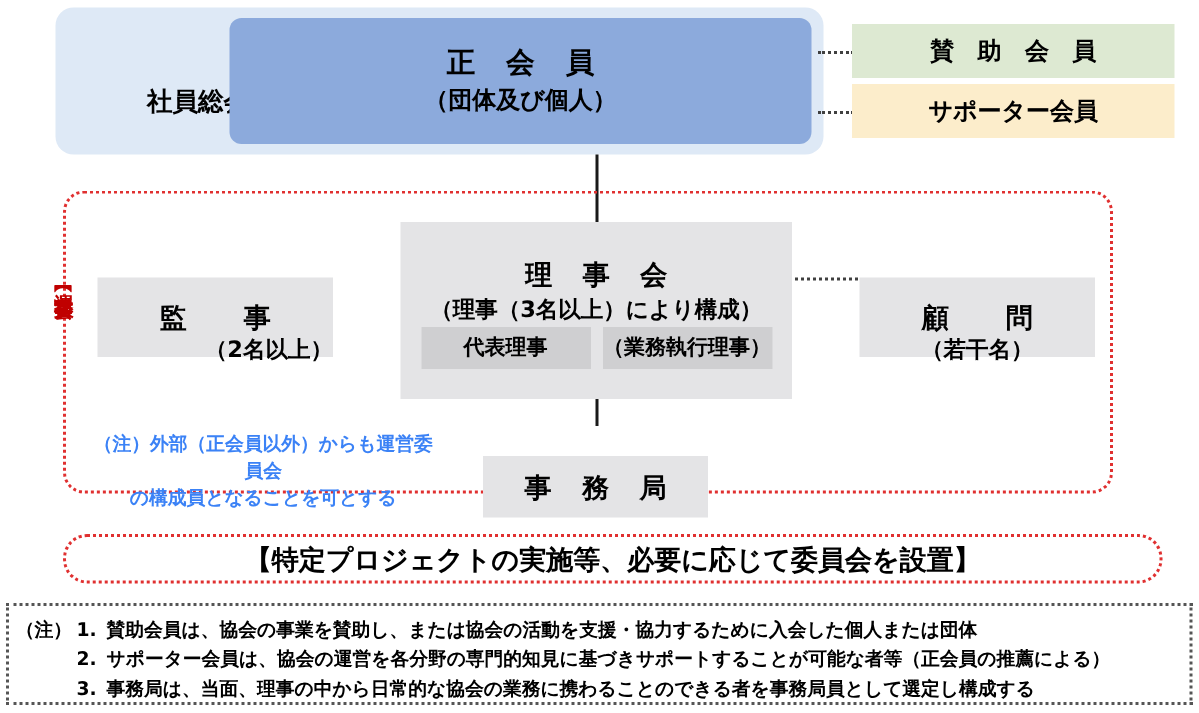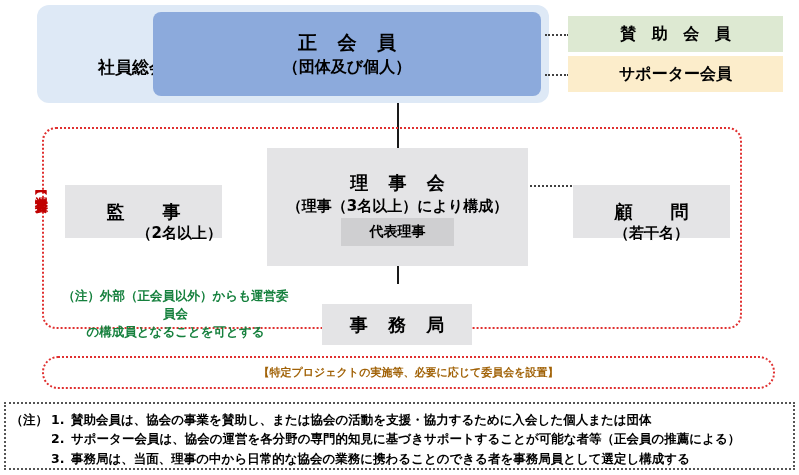--- a/index.html
+++ b/index.html
@@ -174,36 +174,36 @@
   .office-box {
     left: 322px; top: 284px;
     width: 150px; height: 41px;
     font-size: 18px;
     letter-spacing: 7px; text-indent: 7px;
   }
 
   .steering-note {
     left: 58px; top: 287px;
     width: 235px;
-    color: #15803d;
+    color: #3b82f6;
     font-size: 12.5px; font-weight: bold;
     line-height: 1.45;
     text-align: center;
   }
 
   
   .project-box {
     left: 42px; top: 356px;
     width: 733px; height: 33px;
     border: 2px dotted #E03030;
     border-radius: 16px;
     box-sizing: border-box;
     display: flex; align-items: center; justify-content: center;
-    color: #a16207;
-    font-size: 11px; font-weight: bold;
+    color: #000000;
+    font-size: 18px; font-weight: bold;
   }
 
   
   .footnote-box {
     left: 4px; top: 402px;
     width: 791px; height: 68px;
     border: 2px dotted #555555;
     box-sizing: border-box;
     padding: 6px 0 0 0;
   }
@@ -252,20 +252,21 @@
   <div class="abs steering-label">【運営委員会】</div>
 
   <div class="abs gray-box auditor-box">監　事</div>
   <div class="abs auditor-note">（2名以上）</div>
 
   <div class="abs board-box">
     <div class="board-title">理 事 会</div>
     <div class="board-sub">（理事（3名以上）により構成）</div>
     <div class="board-inner-row">
       <div class="board-inner-box">代表理事</div>
+      <div class="board-inner-box">（業務執行理事）</div>
     </div>
   </div>
 
   <div class="abs dot-h conn-board-advisor"></div>
 
   <div class="abs gray-box advisor-box">顧　問</div>
   <div class="abs advisor-note">（若干名）</div>
 
   <div class="abs line-v conn-board-to-office"></div>
 

